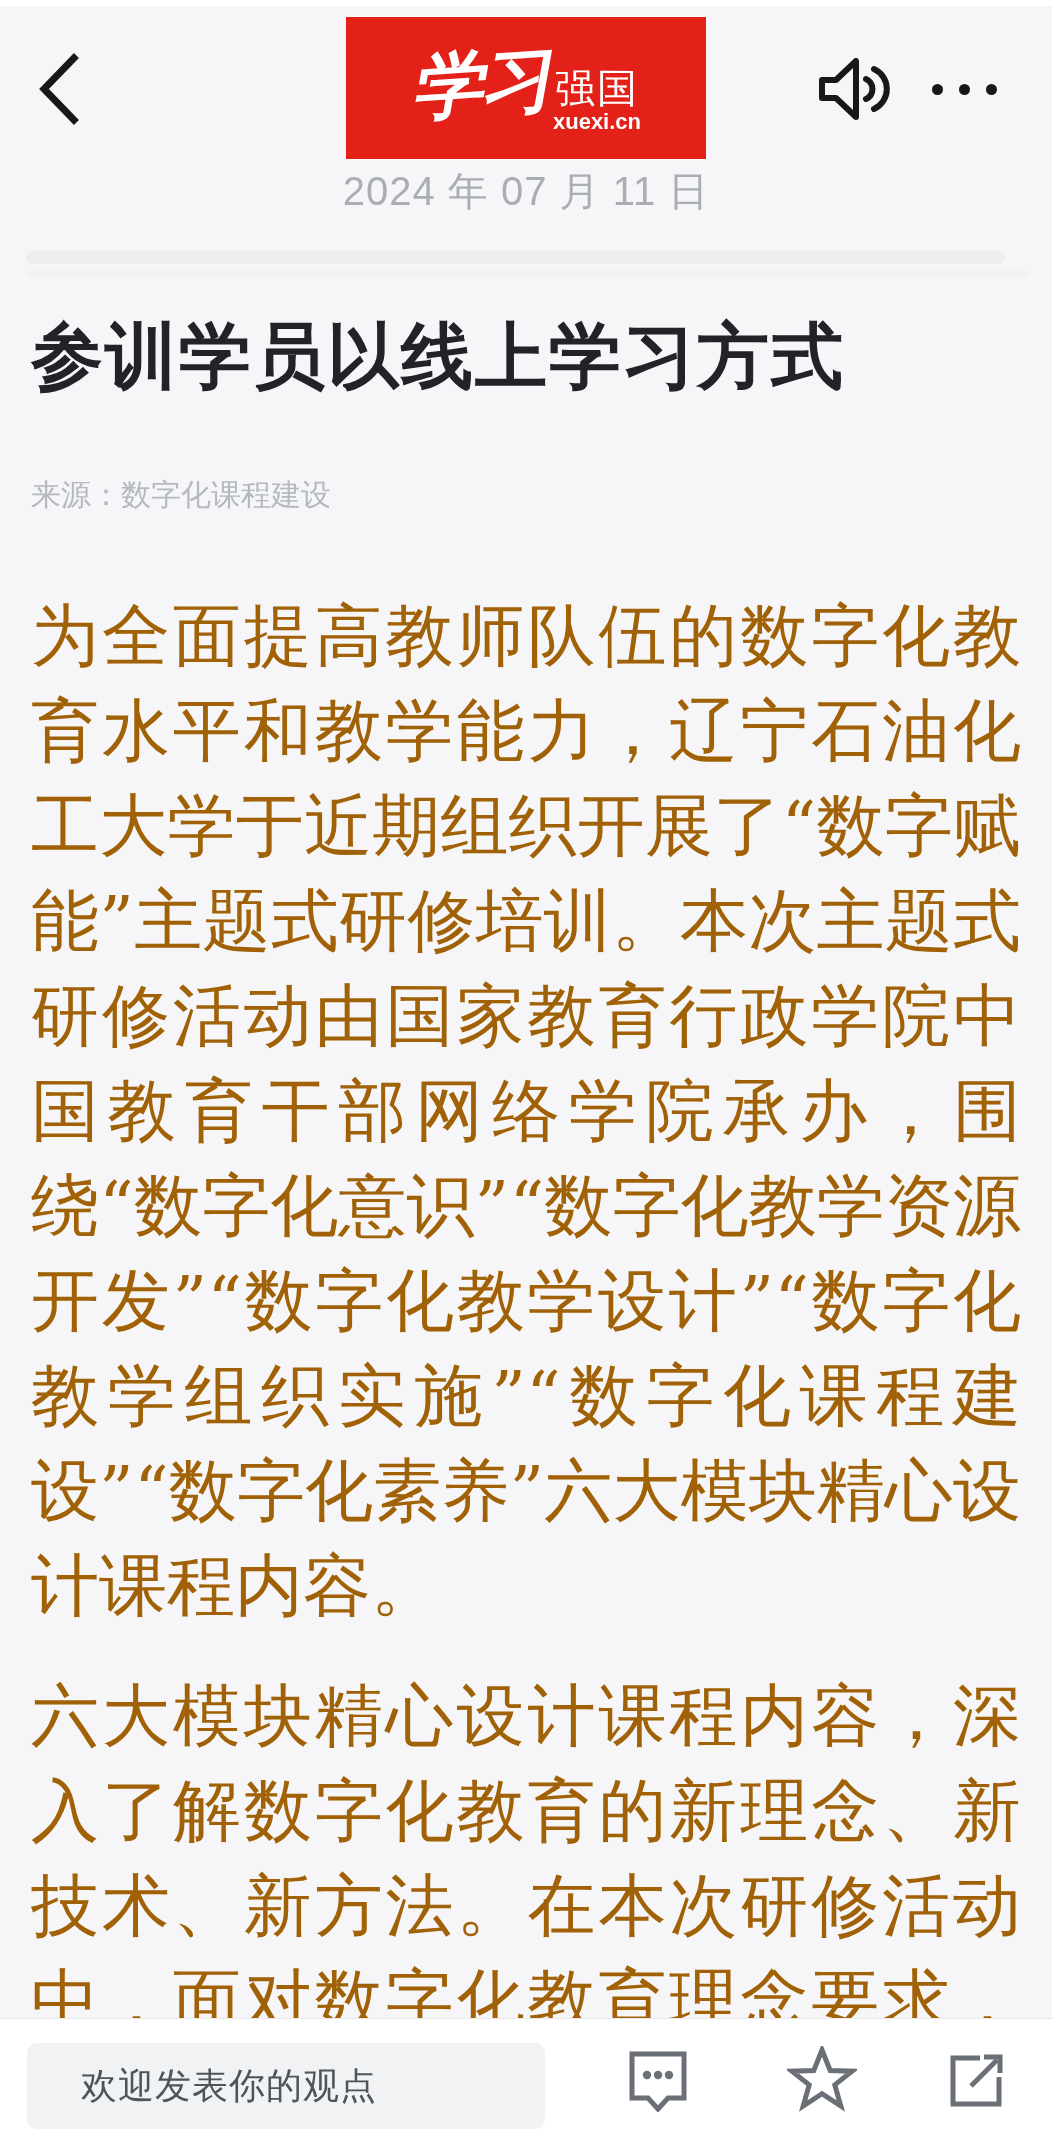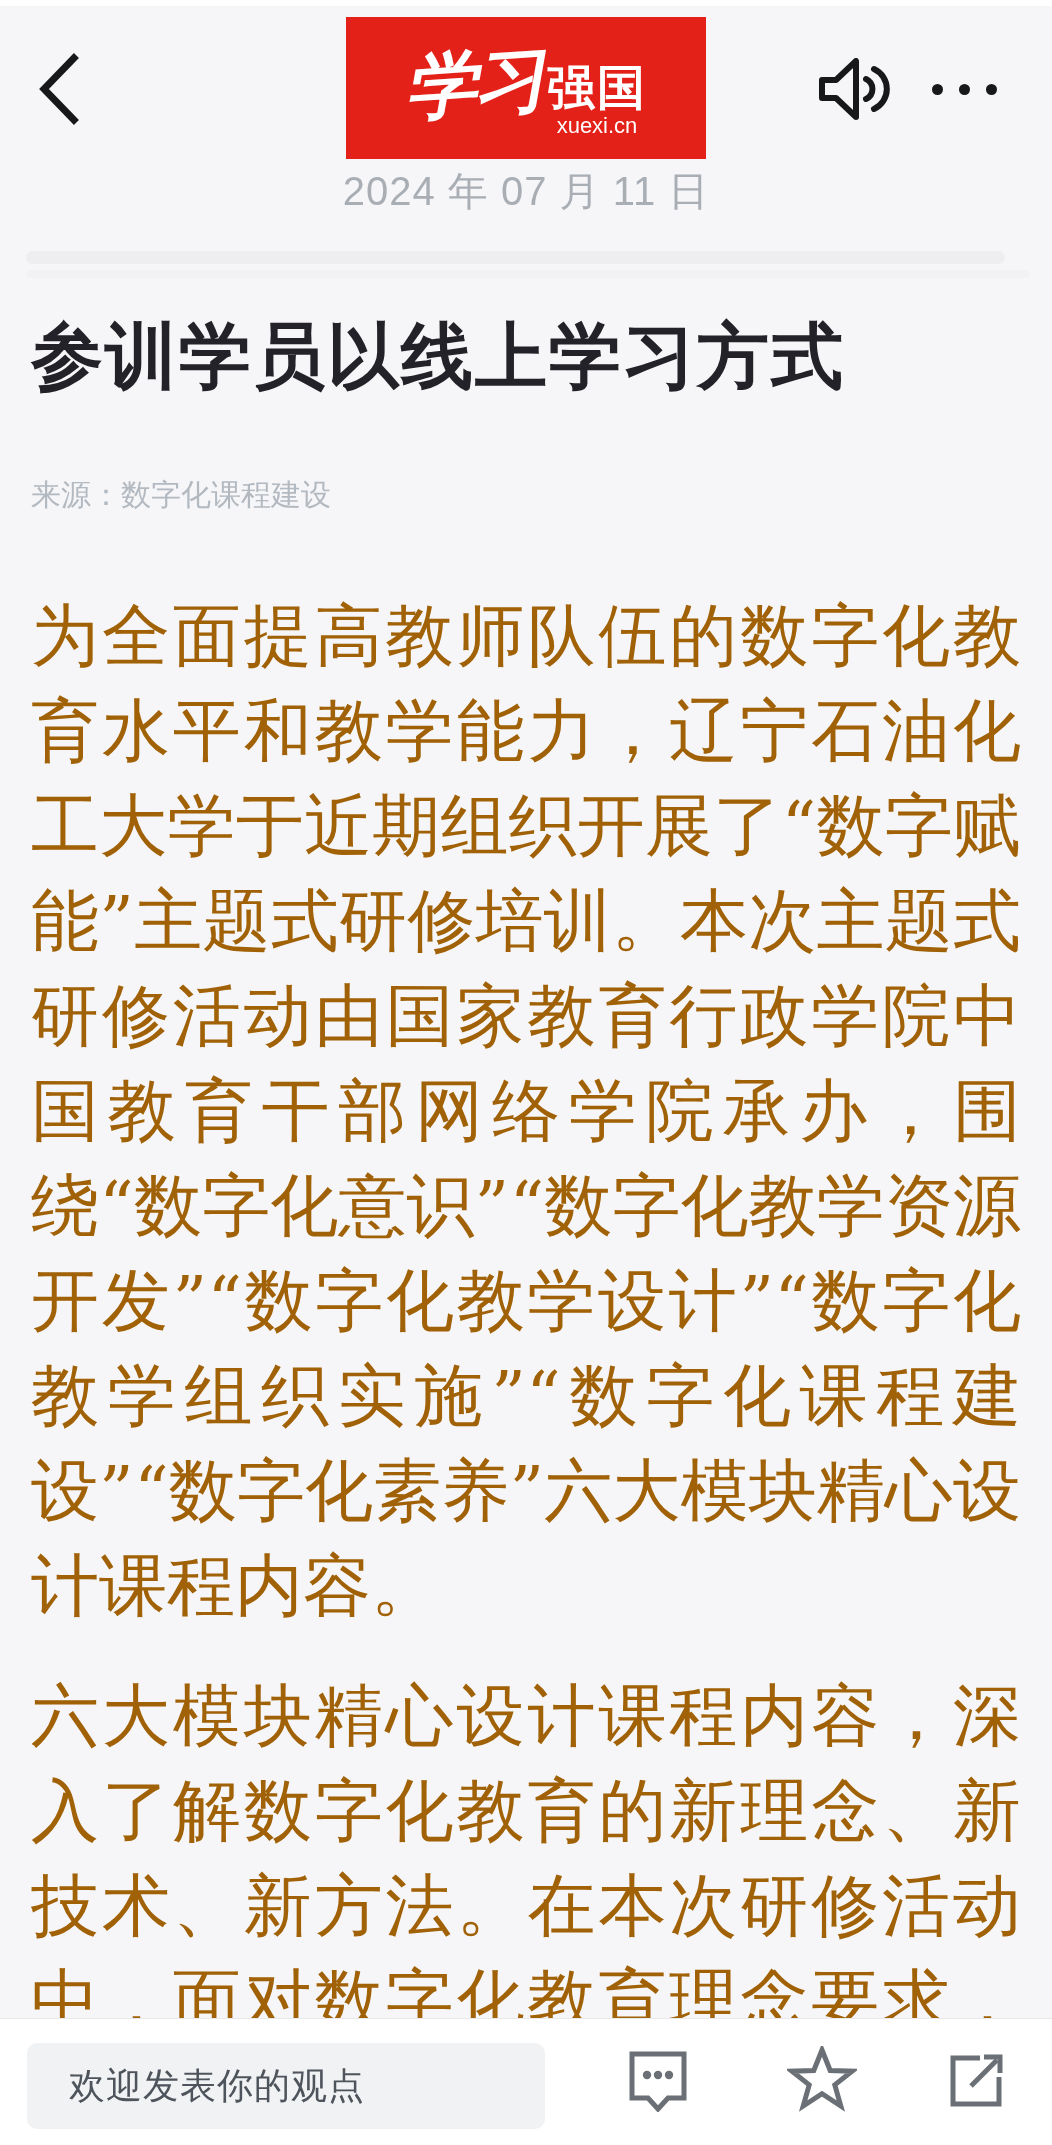--- a/index.html
+++ b/index.html
@@ -16,22 +16,22 @@
     position:absolute;left:346px;top:17px;width:360px;height:142px;
     display:flex;align-items:center;justify-content:center;gap:6px;
     color:#ffffff;cursor:pointer;
   }
   .logo-script{
     font-family:"DejaVu Serif","Liberation Serif",serif;
     font-style:italic;font-weight:bold;font-size:72px;line-height:1;
     transform:rotate(-4deg);letter-spacing:-4px;padding-bottom:10px;
   }
   .logo-right{display:flex;flex-direction:column;align-items:center;margin-top:26px;}
-  .logo-bold{font-weight:bold;font-size:48px;line-height:1.05;letter-spacing:2px;}
-  .logo-domain{font-weight:normal;font-size:22px;line-height:1.2;}
+  .logo-bold{font-weight:normal;font-size:40px;line-height:1.05;letter-spacing:2px;}
+  .logo-domain{font-weight:bold;font-size:22px;line-height:1.2;}
   .speaker-btn{position:absolute;left:816px;top:58px;width:76px;height:62px;cursor:pointer;}
   .more-btn{position:absolute;left:932px;top:68px;width:86px;height:42px;display:flex;align-items:center;gap:16px;cursor:pointer;}
   .more-btn .dot{width:11px;height:11px;border-radius:50%;background:#17181a;}
 
   .date-line{
     position:absolute;left:0;top:164px;width:100%;text-align:center;
     font-size:40px;letter-spacing:1px;color:#a9aeb5;
   }
 
   .skel-bar-1{position:absolute;left:26px;top:251px;width:979px;height:13px;border-radius:7px;background:#eeeef1;}
@@ -59,21 +59,21 @@
   .bottom-bar{
     position:absolute;left:0;bottom:0;width:100%;height:127px;
     background:#ffffff;border-top:1px solid #e9e9eb;box-sizing:border-box;
   }
   .comment-input{
     position:absolute;left:27px;top:24px;width:518px;height:86px;
     background:#f1f2f4;border-radius:10px;display:flex;align-items:center;
     cursor:text;
   }
   .comment-input span{
-    margin-left:42px;font-size:36px;color:#4e545b;letter-spacing:1px;
+    margin-left:54px;font-size:36px;color:#4e545b;letter-spacing:1px;
   }
   .bar-icon{position:absolute;top:50%;transform:translateY(-50%);cursor:pointer;}
   .icon-comment{left:626px;}
   .icon-star{left:787px;}
   .icon-share{left:944px;}
 </style>
 </head>
 <body>
 
 <div class="screen">

